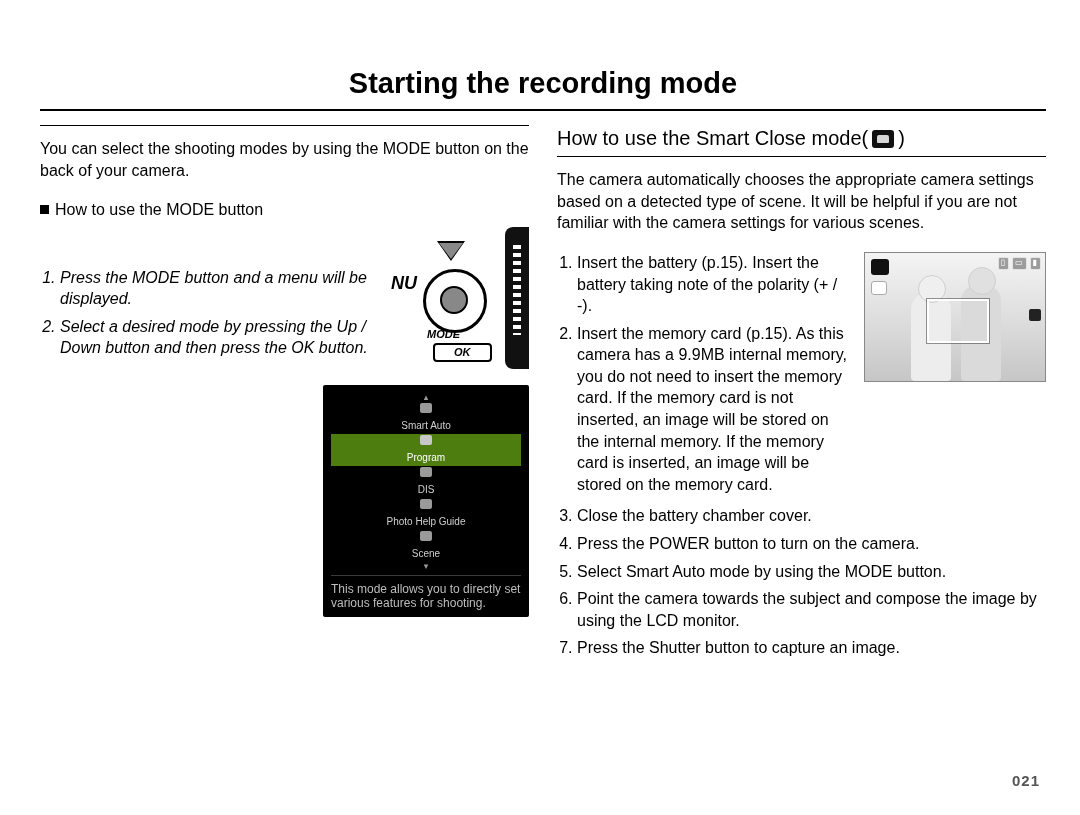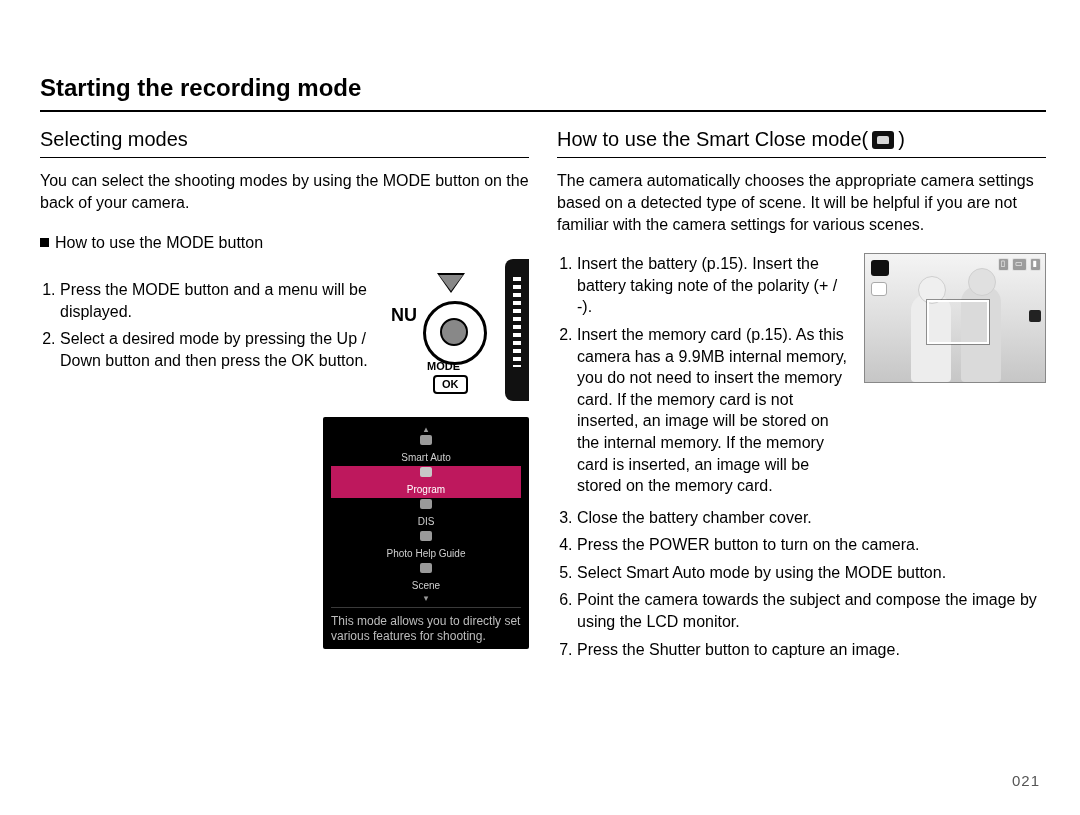--- a/index.html
+++ b/index.html
@@ -14,23 +14,24 @@
     line-height: 1.35;
   }
   .page {
     position: relative;
     width: 1080px;
     height: 815px;
     box-sizing: border-box;
     padding: 60px 34px 30px 40px;
   }
   .page-title {
-    font-size: 24px;
+    font-size: 29px;
     font-weight: bold;
-    margin: 12px 0 6px 0;
+    margin: 4px 0 6px 0;
+    text-align: center;
   }
   .rule {
     border: none;
     border-top: 2px solid #000;
     margin: 0 0 14px 0;
   }
   .columns {
     display: flex;
     gap: 28px;
   }
@@ -69,21 +70,22 @@
     list-style: decimal;
     margin: 0 0 10px 0;
     padding-left: 20px;
   }
   ol.steps > li {
     margin-bottom: 6px;
   }
   .left-body {
     display: flex;
     gap: 10px;
-    align-items: center;
+    align-items: flex-end;
+    font-style: italic;
   }
   .left-text {
     flex: 1 1 auto;
   }
   .img-box {
     flex: 0 0 auto;
   }
   
   .cam-sketch {
     width: 140px;
@@ -128,21 +130,21 @@
     font-size: 11px;
     font-weight: bold;
   }
   .cam-sketch .ok {
     position: absolute;
     left: 44px; top: 116px;
     font-size: 11px;
     font-weight: bold;
     border: 2px solid #000;
     border-radius: 4px;
-    padding: 0 7px;
+    padding: 0 19px;
   }
   .cam-sketch .nu {
     position: absolute;
     left: 2px; top: 44px;
     font-size: 18px; font-weight: bold;
   }
   .cam-sketch .arrow {
     position: absolute;
     left: 48px; top: 14px;
     width: 0; height: 0;
@@ -171,21 +173,21 @@
     line-height: 1.4;
   }
   .menu-lcd .row {
     display: flex;
     align-items: center;
     gap: 6px;
     padding: 1px 2px;
     flex-direction: column;
   }
   .menu-lcd .row.sel {
-    background: #be185d;
+    background: #4d7c0f;
     color: #fff;
   }
   .menu-lcd .ico {
     display: inline-block;
     width: 12px; height: 10px;
     background: #9a9a9a;
     border-radius: 2px;
   }
   .menu-lcd .ico.cam { background: #c7c7c7; }
   .menu-lcd .hint {
@@ -296,40 +298,37 @@
   .mode-icon::before {
     content: "";
     width: 12px; height: 8px;
     background: #d7d7d7;
     border-radius: 2px 2px 1px 1px;
   }
   .page-number {
     position: absolute;
     bottom: 24px;
     right: 40px;
-    font-weight: normal;
+    font-weight: bold;
     letter-spacing: 1px;
     font-size: 15px;
     color: #555;
   }
 </style>
 </head>
 <body>
 
 <div class="page">
 
   <h1 class="page-title">Starting the recording mode</h1>
   <hr class="rule">
 
   <div class="columns">
 
     <div class="col">
-      <h2 class="section-title">
-        <span>Selecting modes</span>
-      </h2>
       <hr class="section-rule">
 
       <p class="intro">You can select the shooting modes by using the MODE button on the back of your camera.</p>
 
       <p class="sub-list-title">
         <span class="sq"></span><span>How to use the MODE button</span>
       </p>
 
       <div class="left-body">
         <div class="left-text">

